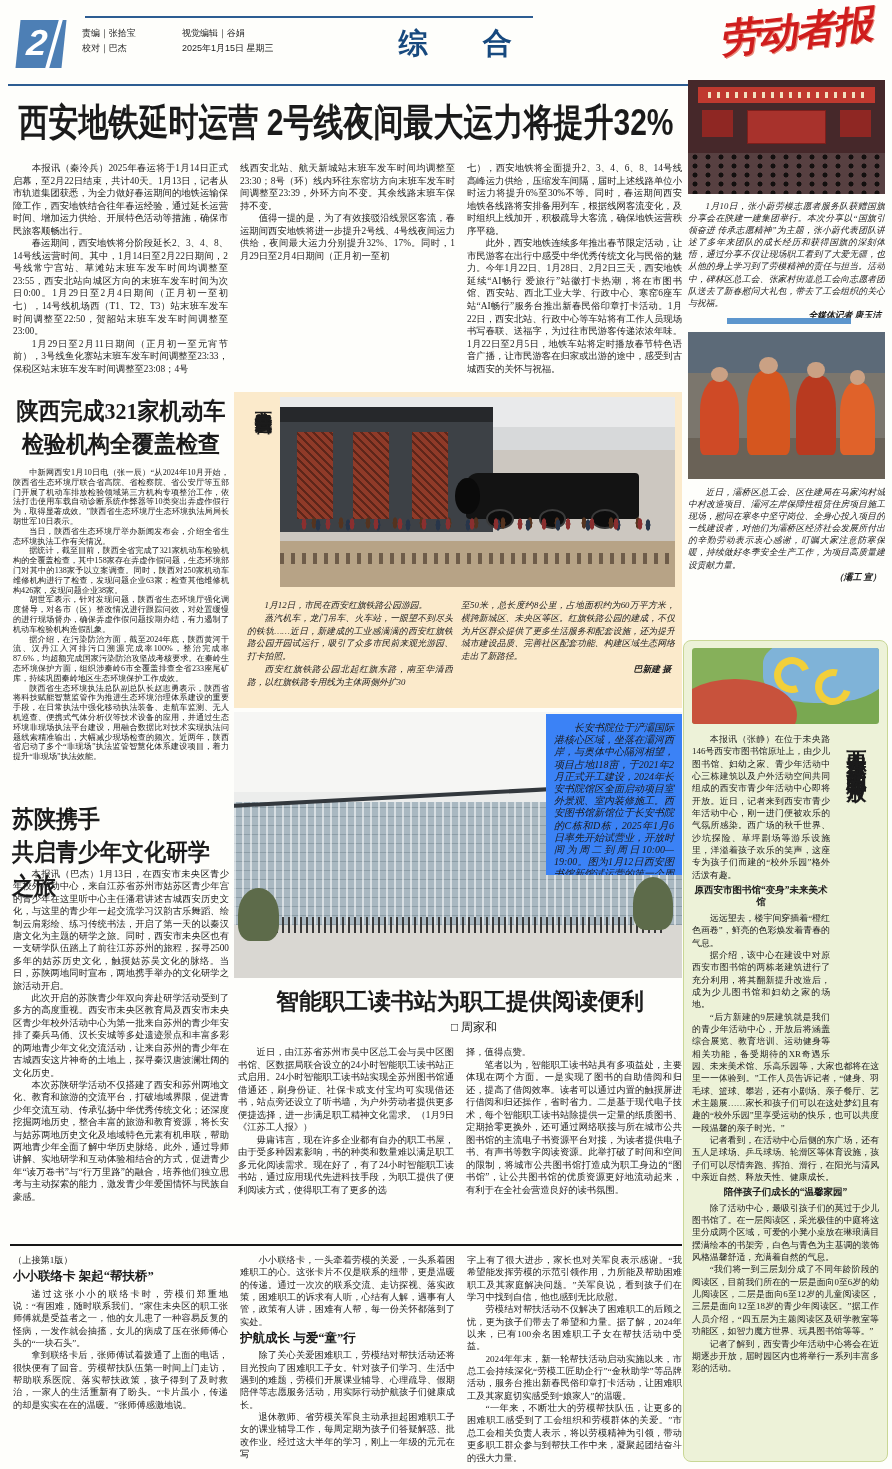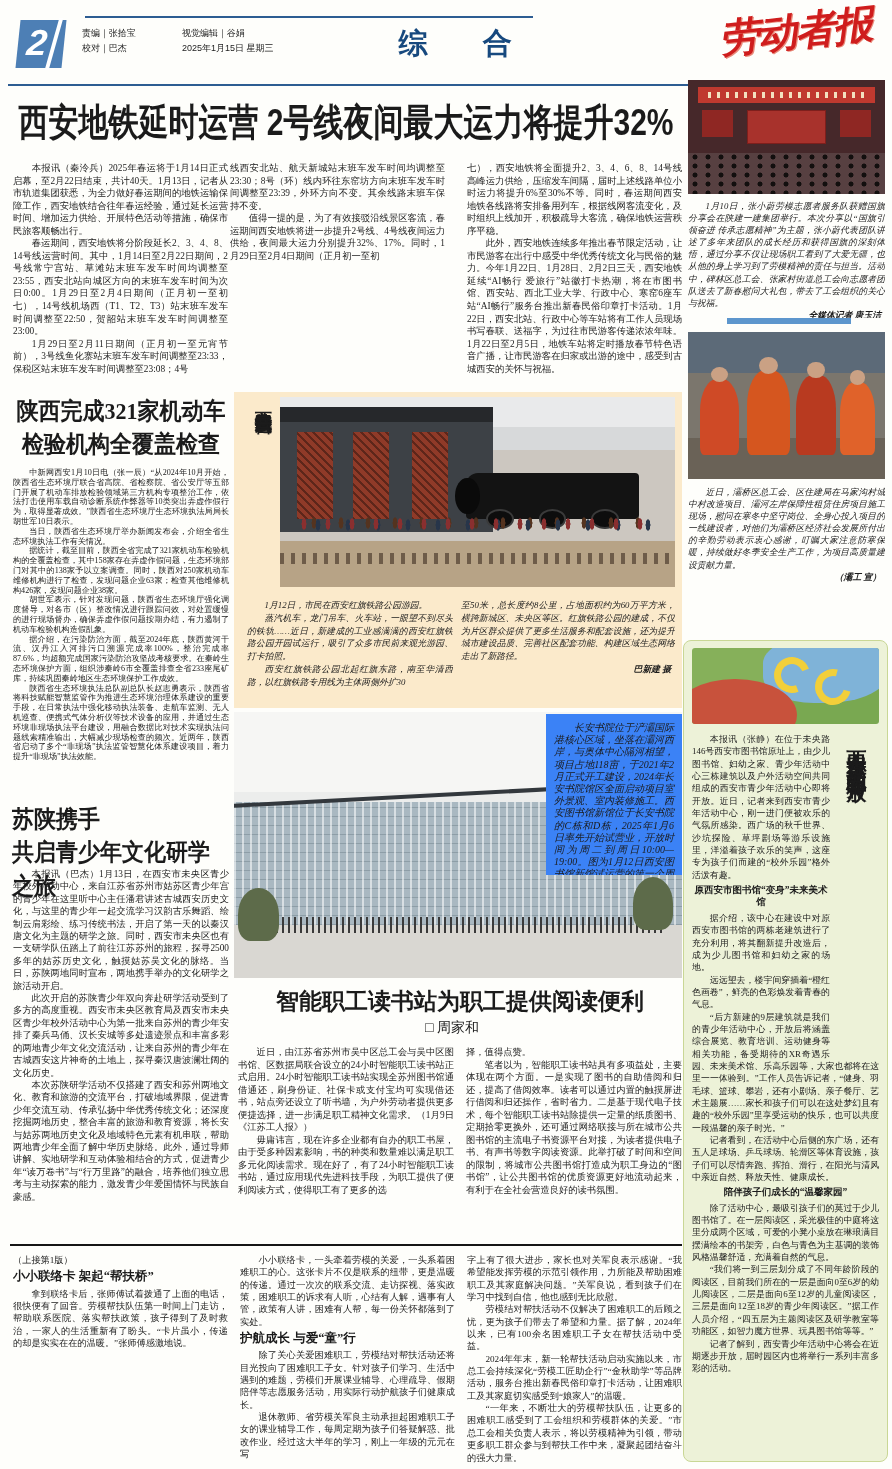--- a/index.html
+++ b/index.html
@@ -27,21 +27,21 @@
   #masthead{right:12px;top:4px;width:170px;text-align:center;font-size:40px;font-weight:900;
         font-style:italic;color:#cf1d1d;transform:rotate(-6deg);letter-spacing:-2px;
         text-shadow:1px 1px 0 #e98a7a;}
   #hdr-rule{left:8px;top:84px;width:876px;height:2px;background:#2d5d92;}
 
   
   #headline{left:10px;top:97px;width:672px;text-align:center;font-size:30px;font-weight:900;
         font-family:"Liberation Sans",sans-serif;transform:scaleY(1.25);transform-origin:top center;}
   .mcol{top:162px;height:227px;overflow:hidden;font-size:9.35px;line-height:12.55px;}
   #mcol1{left:13px;width:215px;}
-  #mcol2{left:230px;width:215px;}
+  #mcol2{left:240px;width:215px;}
   #mcol3{left:467px;width:215px;}
 
   
   .photo{overflow:hidden;}
   #photoA{left:688px;top:80px;width:197px;height:114px;background:#46282a;}
   .pa-banner{position:absolute;left:5%;right:5%;top:6%;height:14%;background:#c0392f;}
   .pa-banner::after{content:'';position:absolute;left:6%;right:6%;top:30%;height:38%;
         background:repeating-linear-gradient(90deg,#f3e2c0 0 3px,transparent 3px 9px);}
   .pa-screen{position:absolute;left:30%;right:30%;top:26%;height:28%;background:#a8322c;border:1px solid #7e1f1c;}
   .pa-flagL{position:absolute;left:7%;top:26%;width:16%;height:24%;background:#8f2723;}
@@ -99,21 +99,21 @@
   .pd-queue{position:absolute;left:4%;right:4%;bottom:17%;height:6%;
         background:repeating-linear-gradient(90deg,#3a3a3a 0 2px,transparent 2px 6px);}
   .pd-tree{position:absolute;bottom:14%;width:9%;height:20%;border-radius:50% 50% 30% 30%;background:#5d6b4a;}
   #pdt1{left:1%;} #pdt2{right:2%;bottom:18%;}
   #libcap{left:546px;top:714px;width:136px;height:161px;background:#3b82f6;padding:8px 8px;box-sizing:border-box;
         font-size:10px;line-height:12.2px;font-style:italic;overflow:hidden;}
 
   
   #rs-title{left:238px;top:986px;width:444px;text-align:center;font-size:23px;font-weight:bold;
         font-family:"Liberation Sans",sans-serif;}
-  #rs-author{left:230px;top:1019px;width:444px;text-align:center;font-size:14px;}
+  #rs-author{left:252px;top:1019px;width:444px;text-align:center;font-size:12px;}
   .rscol{top:1046px;height:196px;overflow:hidden;font-size:9.3px;line-height:12.5px;}
   #rs-col1{left:238px;width:216px;}
   #rs-col2{left:466px;width:216px;}
 
   
   .ltitle{left:12px;width:218px;text-align:center;font-weight:bold;font-size:22px;line-height:31px;
         transform:scaleY(1.08);transform-origin:top center;}
   #insp-title{top:394px;}
   #insp-body{left:13px;top:468px;width:216px;height:330px;overflow:hidden;font-size:8.1px;line-height:9.8px;}
   #tour-title{top:802px;text-align:left;}
@@ -293,35 +293,36 @@
     <div class="pe-red"></div>
     <div class="pe-c" id="pec1"></div>
     <div class="pe-c" id="pec2"></div>
   </div>
   <div class="abs" id="ycbody">
     <div id="yc-float">
       <span id="yc-vtitle">西安市青少年活动中心即将开放</span>
     </div>
   <p class="para">本报讯（张静）在位于未央路146号西安市图书馆原址上，由少儿图书馆、妇幼之家、青少年活动中心三栋建筑以及户外活动空间共同组成的西安市青少年活动中心即将开放。近日，记者来到西安市青少年活动中心，刚一进门便被欢乐的气氛所感染。西广场的秋千世界、沙坑探险、草坪剧场等游乐设施里，洋溢着孩子欢乐的笑声，这座专为孩子们而建的“校外乐园”格外活泼有趣。</p>
       <p class="para sub">原西安市图书馆“变身”未来美术馆</p>
+      <p class="para">远远望去，楼宇间穿插着“橙红色画卷”，鲜亮的色彩焕发着青春的气息。</p>
       <p class="para">据介绍，该中心在建设中对原西安市图书馆的两栋老建筑进行了充分利用，将其翻新提升改造后，成为少儿图书馆和妇幼之家的场地。</p>
-      <p class="para">远远望去，楼宇间穿插着“橙红色画卷”，鲜亮的色彩焕发着青春的气息。</p>
       <p class="para">“后方新建的9层建筑就是我们的青少年活动中心，开放后将涵盖综合展览、教育培训、运动健身等相关功能，备受期待的XR奇遇乐园、未来美术馆、乐高乐园等，大家也都将在这里一一体验到。”工作人员告诉记者，“健身、羽毛球、篮球、攀岩，还有小剧场、亲子餐厅、艺术主题展……家长和孩子们可以在这处梦幻且有趣的“校外乐园”里享受运动的快乐，也可以共度一段温馨的亲子时光。”</p>
       <p class="para">记者看到，在活动中心后侧的东广场，还有五人足球场、乒乓球场、轮滑区等体育设施，孩子们可以尽情奔跑、挥拍、滑行，在阳光与清风中亲近自然、释放天性、健康成长。</p>
       <p class="para sub">陪伴孩子们成长的“温馨家园”</p>
       <p class="para">除了活动中心，最吸引孩子们的莫过于少儿图书馆了。在一层阅读区，采光极佳的中庭将这里分成两个区域，可爱的小凳小桌放在琳琅满目摆满绘本的书架旁，白色与青色为主基调的装饰风格温馨舒适，充满着自然的气息。</p>
       <p class="para">“我们将一到三层划分成了不同年龄阶段的阅读区，目前我们所在的一层是面向0至6岁的幼儿阅读区，二层是面向6至12岁的儿童阅读区，三层是面向12至18岁的青少年阅读区。”据工作人员介绍，“四五层为主题阅读区及研学教室等功能区，如智力魔方世界、玩具图书馆等等。”</p>
       <p class="para">记者了解到，西安青少年活动中心将会在近期逐步开放，届时园区内也将举行一系列丰富多彩的活动。</p>
     </div>
 
   <div class="abs" id="bottom-rule"></div>
   <div class="abs btcol" id="bt-col1">
     <p class="marker">（上接第1版）</p>
     <p class="bt-sub">小小联络卡 架起“帮扶桥”</p>
     <div>
+        <p class="para">递过这张小小的联络卡时，劳模们郑重地说：“有困难，随时联系我们。”家住未央区的职工张师傅就是受益者之一，他的女儿患了一种容易反复的怪病，一发作就会抽搐，女儿的病成了压在张师傅心头的“一块石头”。</p>
         <p class="para">拿到联络卡后，张师傅试着拨通了上面的电话，很快便有了回音。劳模帮扶队伍第一时间上门走访，帮助联系医院、落实帮扶政策，孩子得到了及时救治，一家人的生活重新有了盼头。“卡片虽小，传递的却是实实在在的温暖。”张师傅感激地说。</p>
       </div>
   </div>
   <div class="abs btcol" id="bt-col2">
     <div>
         <p class="para">小小联络卡，一头牵着劳模的关爱，一头系着困难职工的心。这张卡片不仅是联系的纽带，更是温暖的传递。通过一次次的联系交流、走访探视、落实政策，困难职工的诉求有人听，心结有人解，遇事有人管，政策有人讲，困难有人帮，每一份关怀都落到了实处。</p>
       </div>
     <p class="bt-sub">护航成长 与爱“童”行</p>
     <div>
         <p class="para">除了关心关爱困难职工，劳模结对帮扶活动还将目光投向了困难职工子女。针对孩子们学习、生活中遇到的难题，劳模们开展课业辅导、心理疏导、假期陪伴等志愿服务活动，用实际行动护航孩子们健康成长。</p>

